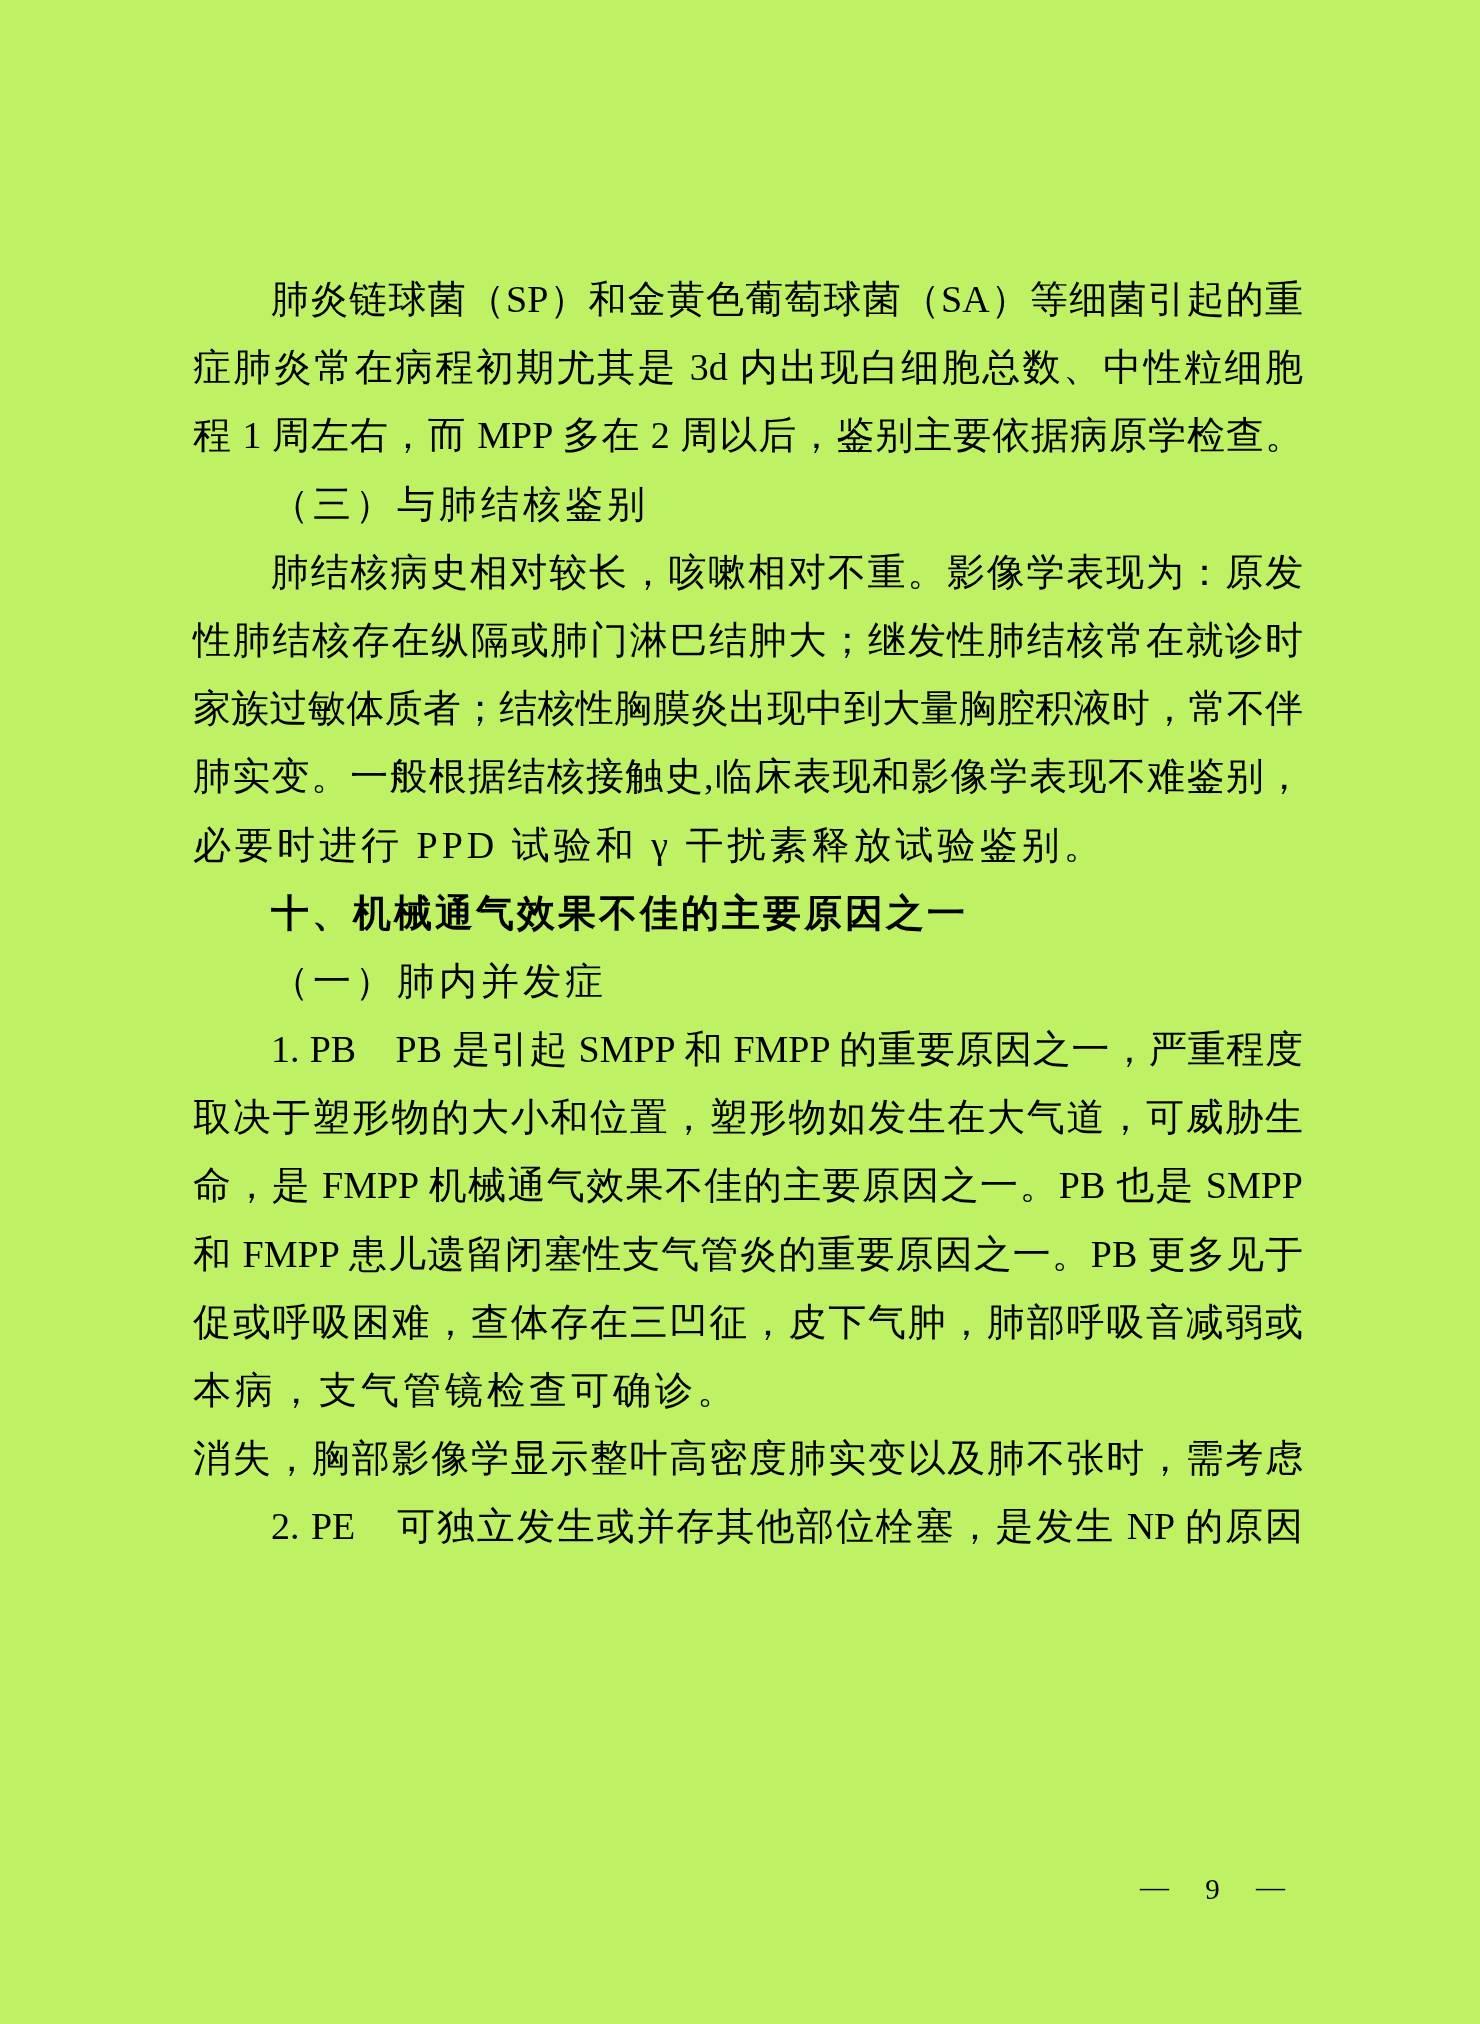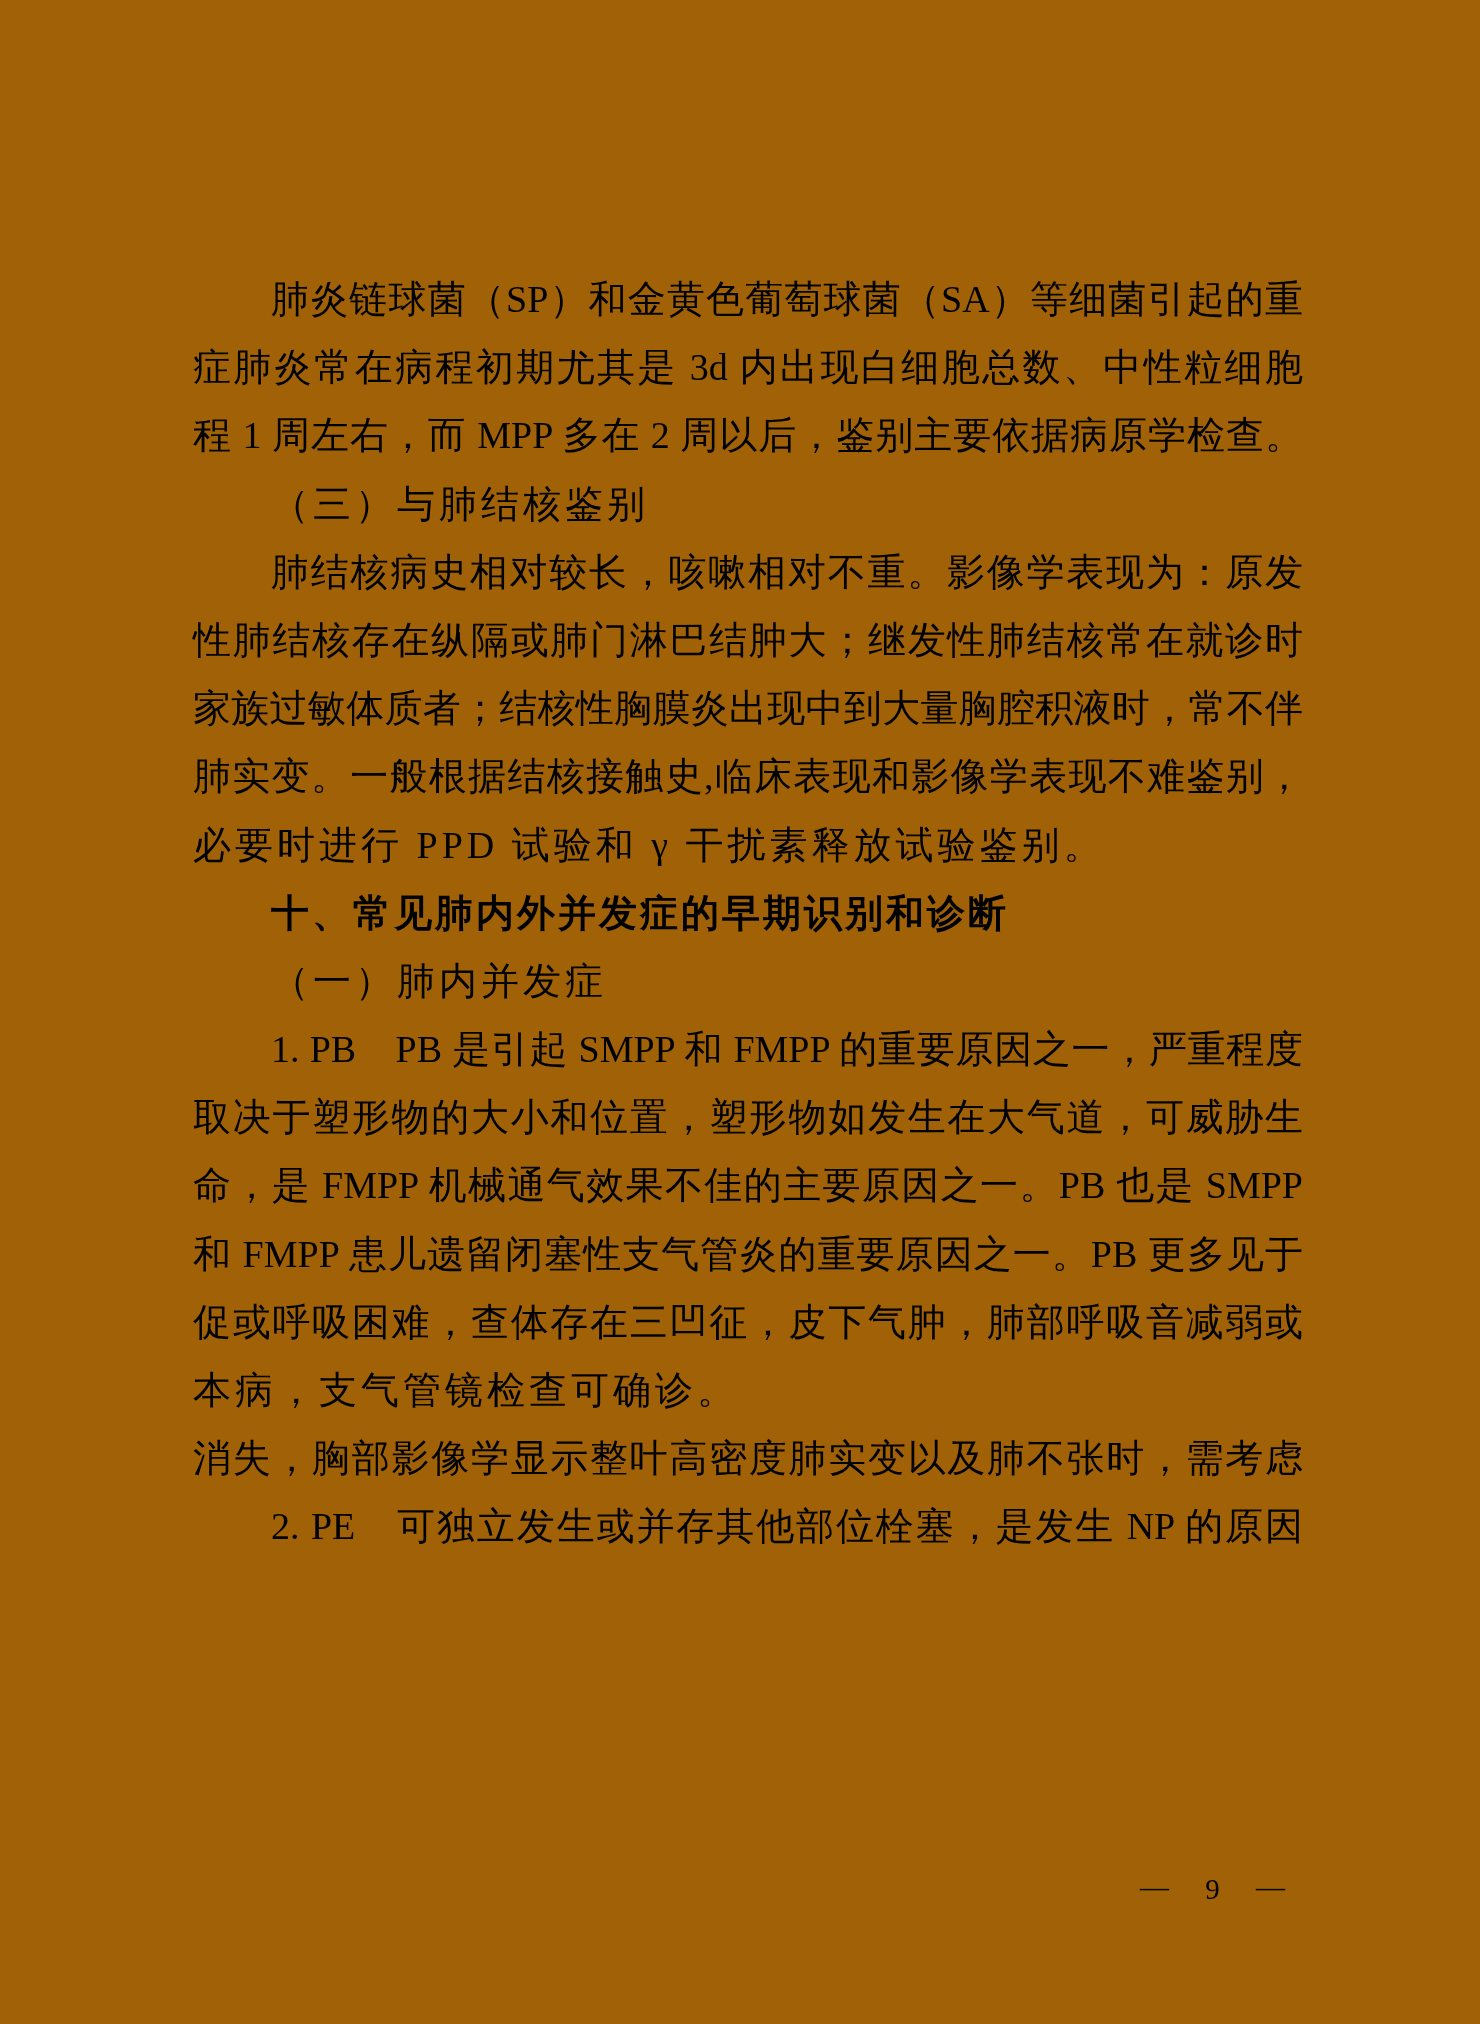--- a/index.html
+++ b/index.html
@@ -4,21 +4,21 @@
 <style>
   html, body {
     margin: 0;
     padding: 0;
     background: #e8e8e8;
   }
   .page {
     position: relative;
     width: 1480px;
     height: 2024px;
-    background: #a16207;
+    background: #bef264;
     overflow: hidden;
     font-family: "Liberation Serif", "DejaVu Serif", serif;
     color: #000000;
   }
   .body-text {
     position: absolute;
     left: 193px;
     top: 265px;
     width: 1110px;
   }
@@ -71,21 +71,21 @@
   <div class="body-text">
       <div class="line indent justify">肺炎链球菌（SP）和金黄色葡萄球菌（SA）等细菌引起的重</div>
       <div class="line justify">症肺炎常在病程初期尤其是 3d 内出现白细胞总数、中性粒细胞</div>
       <div class="line justify">程 1 周左右，而 MPP 多在 2 周以后，鉴别主要依据病原学检查。</div>
       <div class="line indent">（三）与肺结核鉴别</div>
       <div class="line indent justify">肺结核病史相对较长，咳嗽相对不重。影像学表现为：原发</div>
       <div class="line justify">性肺结核存在纵隔或肺门淋巴结肿大；继发性肺结核常在就诊时</div>
       <div class="line justify">家族过敏体质者；结核性胸膜炎出现中到大量胸腔积液时，常不伴</div>
       <div class="line justify">肺实变。一般根据结核接触史,临床表现和影像学表现不难鉴别，</div>
       <div class="line">必要时进行 PPD 试验和 γ 干扰素释放试验鉴别。</div>
-      <div class="line indent bold">十、常见肺内外并发症的早期识别和诊断</div>
+      <div class="line indent bold">十、机械通气效果不佳的主要原因之一</div>
       <div class="line indent">（一）肺内并发症</div>
       <div class="line indent justify">1. PB　PB 是引起 SMPP 和 FMPP 的重要原因之一，严重程度</div>
       <div class="line justify">取决于塑形物的大小和位置，塑形物如发生在大气道，可威胁生</div>
       <div class="line justify">命，是 FMPP 机械通气效果不佳的主要原因之一。PB 也是 SMPP</div>
       <div class="line justify">和 FMPP 患儿遗留闭塞性支气管炎的重要原因之一。PB 更多见于</div>
       <div class="line justify">促或呼吸困难，查体存在三凹征，皮下气肿，肺部呼吸音减弱或</div>
       <div class="line">本病，支气管镜检查可确诊。</div>
       <div class="line justify">消失，胸部影像学显示整叶高密度肺实变以及肺不张时，需考虑</div>
       <div class="line indent justify">2. PE　可独立发生或并存其他部位栓塞，是发生 NP 的原因</div>
     </div>

